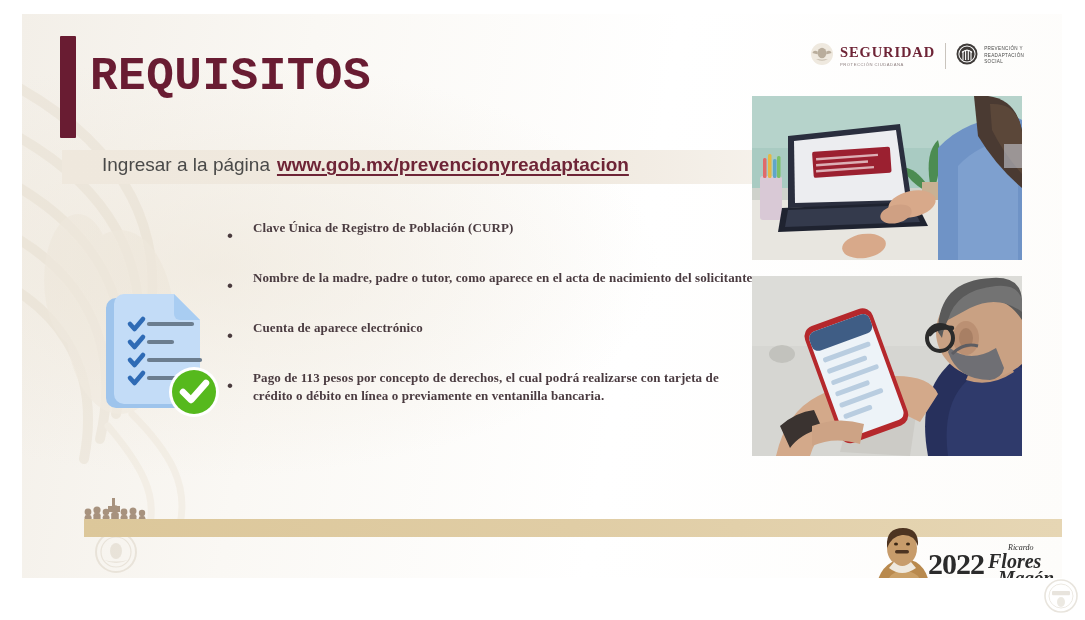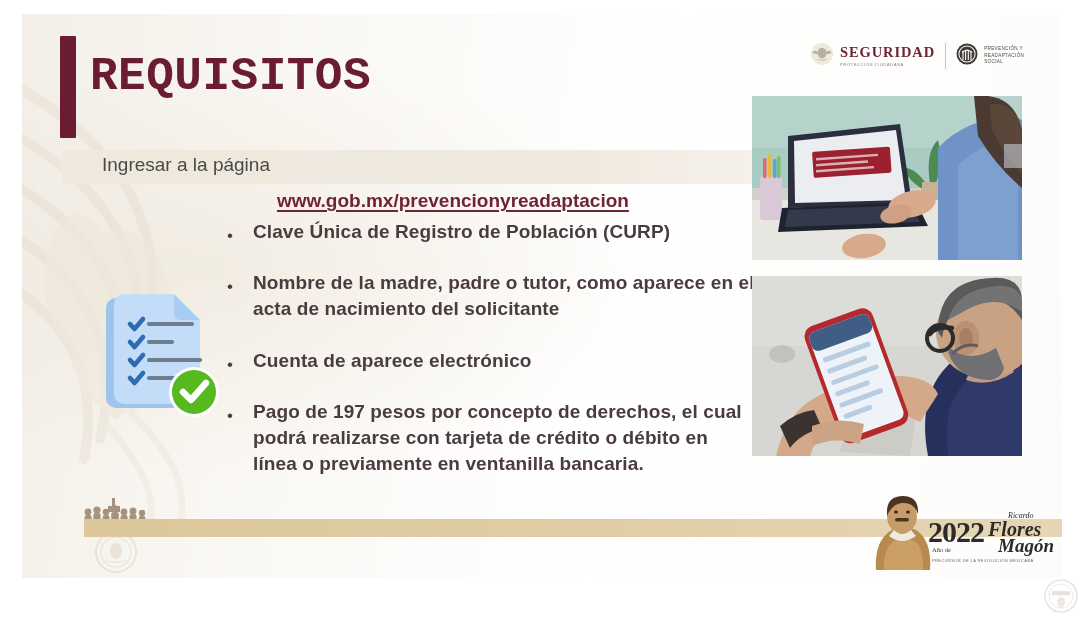--- a/index.html
+++ b/index.html
@@ -43,35 +43,36 @@
     position:absolute;left:40px;top:136px;width:712px;height:34px;
     background:linear-gradient(90deg,#efe8dd 0%,#f0e9df 72%,#f6f2ec 100%);
   }
   #subtitle-text{
     position:absolute;left:80px;top:140px;height:26px;
     display:flex;gap:7px;
     font-size:19px;color:#4a4a49;white-space:nowrap;
   }
   #subtitle-url{
     font-weight:700;color:#6e2436;text-decoration:underline;
-    text-underline-offset:3px;text-decoration-thickness:2px;margin-top:36px;
+    text-underline-offset:3px;text-decoration-thickness:2px;
   }
 
   
   #bullets{
     position:absolute;left:205px;top:205px;width:530px;
   }
   .bullet-row{display:flex;align-items:flex-start;margin-bottom:25px;}
   .bullet-dot{
     flex:0 0 auto;width:26px;padding-top:8px;color:#4a3b3e;
     font-size:17px;line-height:1;text-align:left;
   }
   .bullet-text{
-    font-size:19px;font-weight:700;color:#4a3b40;line-height:1.38;
+    font-size:13px;font-weight:700;color:#4a3b40;line-height:1.38;
     letter-spacing:.1px;
+    font-family:Liberation Serif, serif;
   }
 
   
   #checklist-icon{position:absolute;left:62px;top:266px;width:148px;height:148px;}
   #checklist-icon svg{width:100%;height:100%;display:block;}
 
   
   .photo{
     position:absolute;overflow:hidden;background:#cfd4d2;
   }
@@ -110,21 +111,21 @@
     position:absolute;left:58px;top:482px;width:76px;height:36px;opacity:.85;
   }
   #wm-crowd svg{width:100%;height:100%;display:block;}
   #wm-seal-left{
     position:absolute;left:72px;top:516px;width:44px;height:44px;opacity:.22;
   }
   #wm-seal-left svg{width:100%;height:100%;display:block;}
 
   
   #flores-magon{
-    position:absolute;left:848px;top:480px;width:192px;height:76px;
+    position:absolute;left:848px;top:512px;width:192px;height:76px;
   }
   #flores-magon svg{width:100%;height:100%;display:block;}
 
   
   #corner-seal{
     position:absolute;left:1043px;top:578px;width:36px;height:36px;opacity:.30;
   }
   #corner-seal svg{width:100%;height:100%;display:block;}
 </style>
 </head>
@@ -193,21 +194,21 @@
     <div class="bullet-row">
       <div class="bullet-dot">•</div>
       <div class="bullet-text">Nombre de la madre, padre o tutor, como aparece en el acta de nacimiento del solicitante</div>
     </div>
     <div class="bullet-row">
       <div class="bullet-dot">•</div>
       <div class="bullet-text">Cuenta de aparece electrónico</div>
     </div>
     <div class="bullet-row">
       <div class="bullet-dot">•</div>
-      <div class="bullet-text">Pago de 197 pesos por concepto de derechos, el cual podrá realizarse con tarjeta de crédito o débito en línea o previamente en ventanilla bancaria.</div>
+      <div class="bullet-text">Pago de 113 pesos por concepto de derechos, el cual podrá realizarse con tarjeta de crédito o débito en línea o previamente en ventanilla bancaria.</div>
     </div>
   </div>
 
   <div id="logos">
     <div class="logo-group">
       <span class="logo-seal">
         <svg width="24" height="24" viewBox="0 0 24 24" xmlns="http://www.w3.org/2000/svg">
           <circle cx="12" cy="12" r="11" fill="#efe9df"></circle>
           <g fill="#b9ad9c">
             <ellipse cx="12" cy="11" rx="4.4" ry="5.2"></ellipse>

